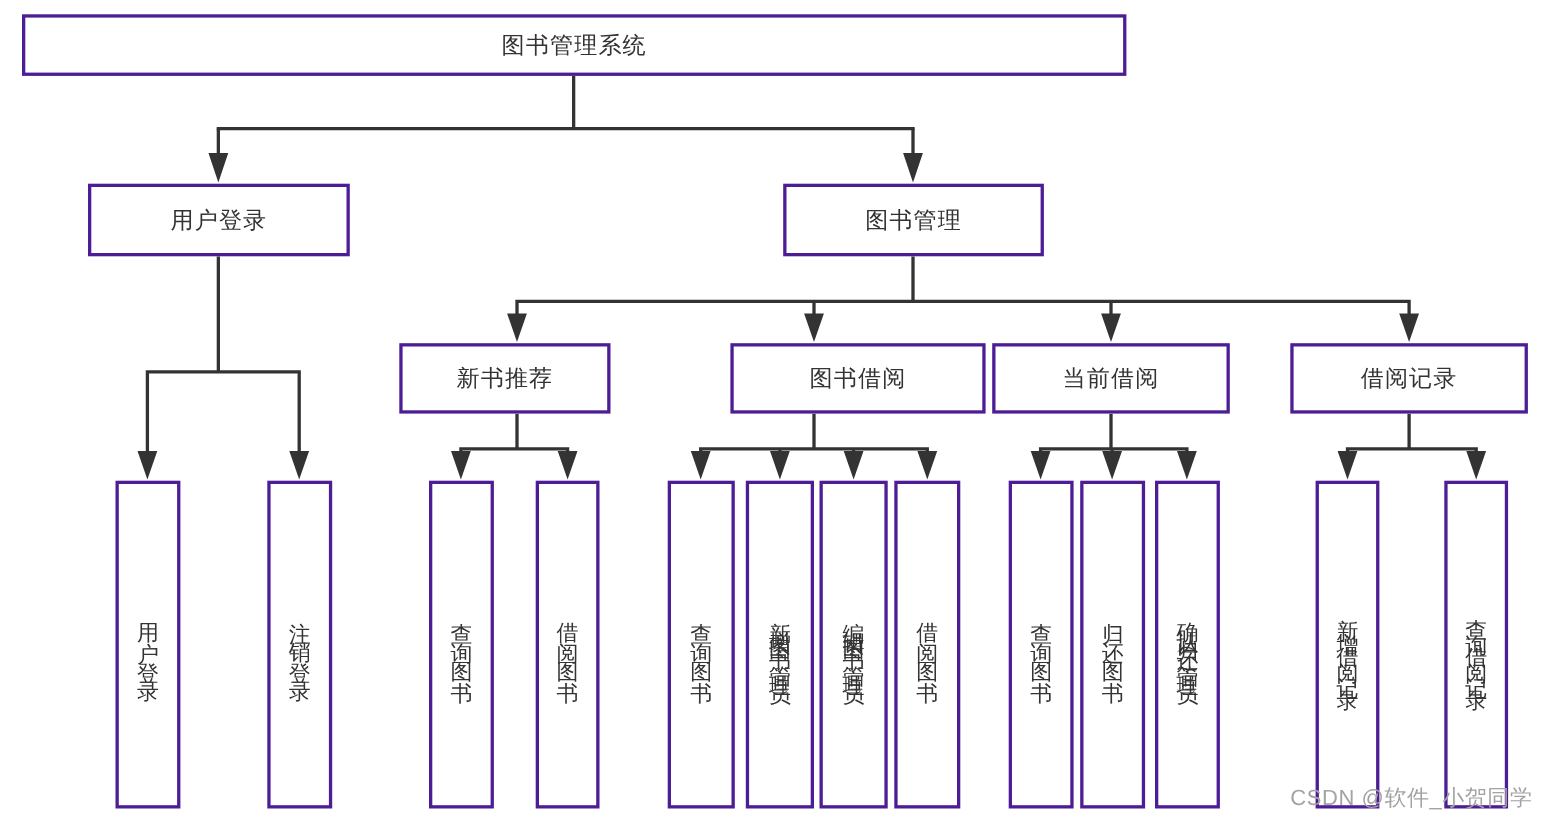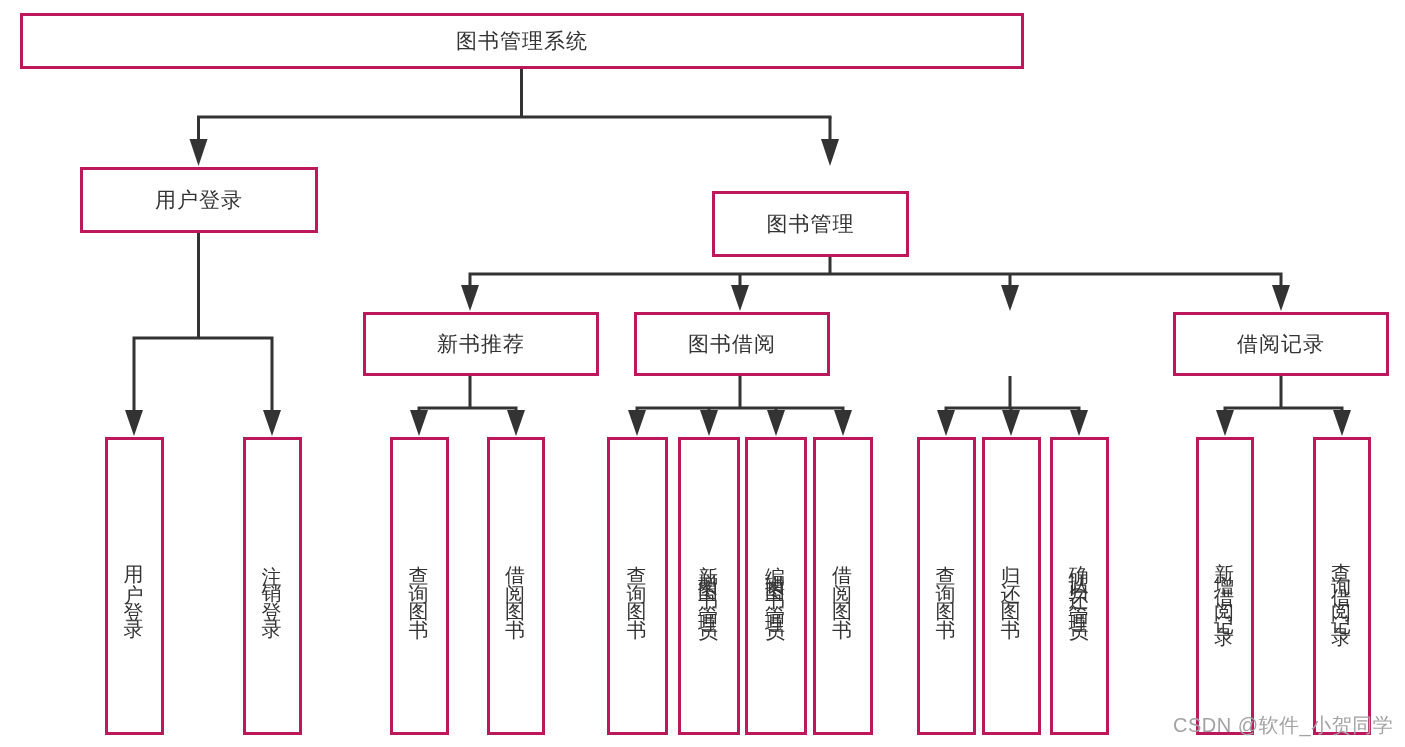--- a/index.html
+++ b/index.html
@@ -27,21 +27,21 @@
     stroke-width: 3;
     fill: none;
   }
   .wires polygon {
     fill: #333333;
     stroke: none;
   }
   .box {
     position: absolute;
     box-sizing: border-box;
-    border: 3px solid #be185d;
+    border: 3px solid #4c1d95;
     background: #ffffff;
     display: flex;
     align-items: center;
     justify-content: center;
     color: #333333;
   }
   .hbox {
     font-size: 21px;
     letter-spacing: 1px;
   }
@@ -60,23 +60,23 @@
     font-size: 20px;
     color: #a3a3a3;
     letter-spacing: 0.5px;
     white-space: nowrap;
     z-index: 5;
   }
 
   
   .root-box   { left: 20px;   top: 13px;  width: 1004px; height: 56px; }
   .l2-login   { left: 80px;   top: 167px; width: 238px;  height: 66px; }
-  .l2-mgmt    { left: 712px;  top: 167px; width: 197px;  height: 66px; margin-top: 24px; }
-  .l3-recom   { left: 363px;  top: 312px; width: 236px;  height: 64px; }
-  .l3-borrow  { left: 634px;  top: 312px; width: 196px;  height: 64px; }
+  .l2-mgmt    { left: 712px;  top: 167px; width: 237px;  height: 66px; }
+  .l3-recom   { left: 363px;  top: 312px; width: 192px;  height: 64px; }
+  .l3-borrow  { left: 664px;  top: 312px; width: 232px;  height: 64px; }
   .l3-current { left: 902px;  top: 312px; width: 216px;  height: 64px; }
   .l3-records { left: 1173px; top: 312px; width: 216px;  height: 64px; text-align: center; }
   .leaf       { top: 437px; height: 298px; }
   .lf1  { left: 105px;  width: 59px; }
   .lf2  { left: 243px;  width: 59px; }
   .lf3  { left: 390px;  width: 59px; }
   .lf4  { left: 487px;  width: 58px; }
   .lf5  { left: 607px;  width: 61px; }
   .lf6  { left: 678px;  width: 62px; }
   .lf7  { left: 745px;  width: 62px; }
@@ -130,20 +130,21 @@
     <polygon points="1333,410 1351,410 1342,436"></polygon>
   </svg>
 
   <div class="box hbox root-box">图书管理系统</div>
 
   <div class="box hbox l2-login">用户登录</div>
   <div class="box hbox l2-mgmt">图书管理</div>
 
   <div class="box hbox l3-recom">新书推荐</div>
   <div class="box hbox l3-borrow">图书借阅</div>
+  <div class="box hbox l3-current">当前借阅</div>
   <div class="box hbox l3-records">借阅记录</div>
 
   <div class="box leaf s lf1">
     <span>用户登录</span>
   </div>
   <div class="box leaf s lf2">
     <span>注销登录</span>
   </div>
   <div class="box leaf s lf3">
     <span>查询图书</span>

